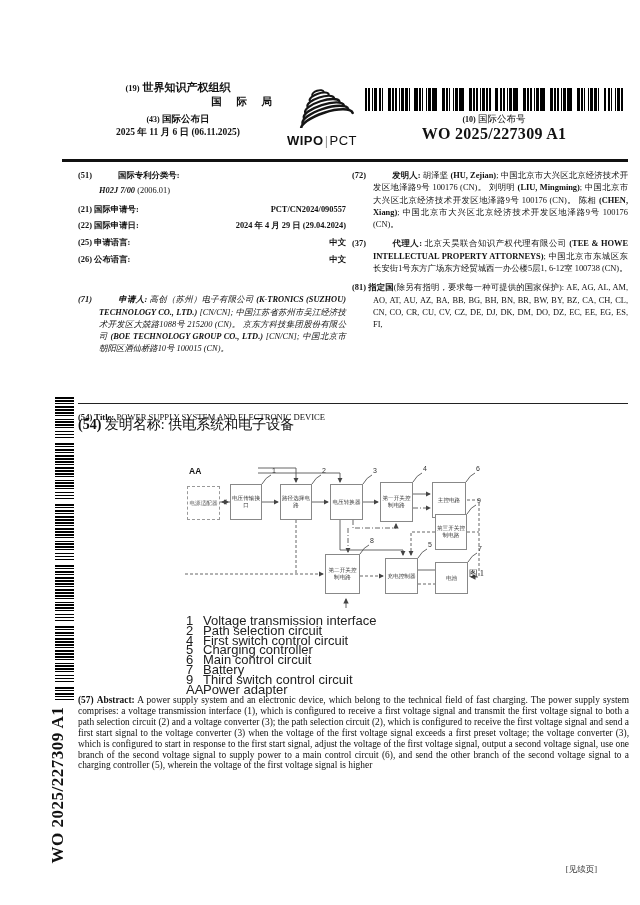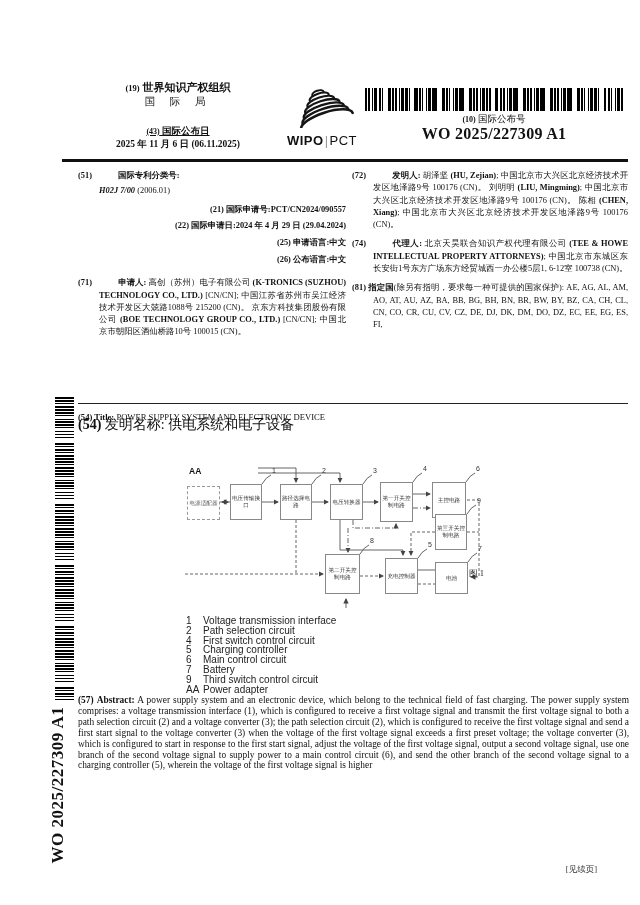--- a/index.html
+++ b/index.html
@@ -7,22 +7,22 @@
         font-family:"Liberation Serif",serif;color:#111;}
   .b{font-weight:bold;}
   .i{font-style:italic;}
 
   
   .hdr-type{position:absolute;top:57px;left:62px;width:566px;text-align:center;
             font-size:11.5px;font-weight:bold;}
   .hdr-left{position:absolute;top:80px;left:78px;width:200px;text-align:center;line-height:1.35;}
   .hdr-org{font-size:11px;font-weight:bold;}
   .hdr-org .code{font-size:8.5px;}
-  .hdr-bureau{font-size:10.5px;font-weight:normal;letter-spacing:6px;}
-  .hdr-pubdate-label{font-size:9.5px;font-weight:bold;margin-top:16px;text-decoration:underline;}
+  .hdr-bureau{font-size:10.5px;font-weight:bold;letter-spacing:6px;text-align:right;}
+  .hdr-pubdate-label{font-size:9.5px;font-weight:bold;margin-top:4px;}
   .hdr-pubdate-label .code{font-size:8px;}
   .hdr-pubdate{font-size:9.5px;font-weight:bold;}
 
   .logo{position:absolute;top:84px;left:283px;width:78px;text-align:center;}
   .logo-text{font-size:13px;letter-spacing:.5px;color:#111;margin-top:1px;
              font-family:Liberation Sans, sans-serif;}
   .logo-text .w{font-weight:bold;}
   .logo-text .sep{color:#999;font-weight:normal;padding:0 1px;}
 
   .barcode-top{position:absolute;top:88px;left:365px;width:258px;height:23px;
@@ -37,27 +37,27 @@
   .rule1{position:absolute;top:159px;left:62px;width:566px;height:2.5px;background:#111;}
   .rule2{position:absolute;top:403px;left:78px;width:550px;height:1.2px;background:#222;}
 
   
   .col{position:absolute;top:170px;font-size:8.4px;line-height:12.3px;}
   .col-left{left:78px;width:268px;}
   .col-right{left:352px;width:276px;}
   .item{padding-left:21px;text-indent:-21px;text-align:justify;margin-bottom:4px;}
   .item .code{font-weight:bold;}
   .item .lbl{font-weight:bold;padding-left:24px;}
-  .kv{display:flex;justify-content:flex-end;margin-bottom:4.5px;}
+  .kv{display:flex;justify-content:space-between;margin-bottom:4.5px;}
   .kv .k{white-space:nowrap;}
   .kv .k .code{font-weight:bold;}
   .kv .k .lbl{font-weight:bold;}
   .kv .v{font-weight:bold;text-align:right;}
   .ipc-val{padding-left:21px;margin-top:-1px;margin-bottom:6px;}
-  .gap-top{margin-top:11px;}
+  .gap-top{margin-top:28px;font-style:italic;}
   .mb7{margin-bottom:7px;}
 
   
   .title-en{position:absolute;top:412px;left:78px;width:550px;font-size:8.6px;}
   .title-zh{position:absolute;top:416px;left:78px;width:550px;font-size:14px;}
 
   
   .figure{position:absolute;top:462px;left:183px;width:312px;height:152px;}
   .figure svg{position:absolute;top:0;left:0;}
   .fbox{position:absolute;border:1px solid #888;background:#fff;display:flex;
@@ -65,21 +65,21 @@
         font-size:5.6px;line-height:1.2;color:#333;padding:1px;box-sizing:border-box;
         font-family:"Liberation Sans",sans-serif;}
   .fbox.dashed{border:1px dashed #999;color:#555;}
   .fnum{position:absolute;font-size:7px;color:#333;font-family:"Liberation Sans",sans-serif;}
   .aa-label{position:absolute;top:4px;left:6px;font-size:8.5px;font-weight:bold;
             font-family:"Liberation Sans",sans-serif;}
   .fig-caption{position:absolute;left:286px;top:106px;font-size:8.5px;color:#222;text-align:center;}
 
   
   .legend{position:absolute;top:616px;left:186px;width:270px;
-          font-family:"Liberation Sans",sans-serif;font-size:10px;color:#222;line-height:9.8px;}
+          font-family:"Liberation Sans",sans-serif;font-size:13px;color:#222;line-height:9.8px;}
   .leg-num{display:inline-block;width:17px;}
 
   
   .abstract{position:absolute;top:695px;left:78px;width:551px;font-size:9.4px;
             line-height:10.9px;text-align:justify;}
   .abstract .code{font-weight:bold;}
 
   .cont-note{position:absolute;top:864px;left:437px;width:160px;text-align:right;font-size:8.5px;color:#333;}
 
   
@@ -164,21 +164,21 @@
       <span class="lbl">申请人:</span><span><span> 高创（苏州）电子有限公司 </span><span class="b">(K-TRONICS (SUZHOU) TECHNOLOGY CO., LTD.)</span><span> [CN/CN]; 中国江苏省苏州市吴江经济技术开发区大兢路1088号 215200 (CN)。 京东方科技集团股份有限公司 </span><span class="b">(BOE TECHNOLOGY GROUP CO., LTD.)</span><span> [CN/CN]; 中国北京市朝阳区酒仙桥路10号 100015 (CN)。</span></span>
     </div>
   </div>
 
   <div class="col col-right">
     <div class="item mb7">
       <span class="code">(72)</span>
       <span class="lbl">发明人:</span><span><span> 胡泽坚 </span><span class="b">(HU, Zejian)</span><span>; 中国北京市大兴区北京经济技术开发区地泽路9号 100176 (CN)。 刘明明 </span><span class="b">(LIU, Mingming)</span><span>; 中国北京市大兴区北京经济技术开发区地泽路9号 100176 (CN)。 陈相 </span><span class="b">(CHEN, Xiang)</span><span>; 中国北京市大兴区北京经济技术开发区地泽路9号 100176 (CN)。</span></span>
     </div>
     <div class="item mb7">
-      <span class="code">(74)</span>
+      <span class="code">(37)</span>
       <span class="lbl">代理人:</span><span><span> 北京天昊联合知识产权代理有限公司 </span><span class="b">(TEE &amp; HOWE INTELLECTUAL PROPERTY ATTORNEYS)</span><span>; 中国北京市东城区东长安街1号东方广场东方经贸城西一办公楼5层1, 6-12室 100738 (CN)。</span></span>
     </div>
     <div class="item">
       <span class="code">(81)</span><span><span class="b"> 指定国</span><span>(除另有指明，要求每一种可提供的国家保护): </span><span>AE, AG, AL, AM, AO, AT, AU, AZ, BA, BB, BG, BH, BN, BR, BW, BY, BZ, CA, CH, CL, CN, CO, CR, CU, CV, CZ, DE, DJ, DK, DM, DO, DZ, EC, EE, EG, ES, FI,</span></span>
     </div>
   </div>
 
   <div class="rule2"></div>
 
   <div class="title-en">

